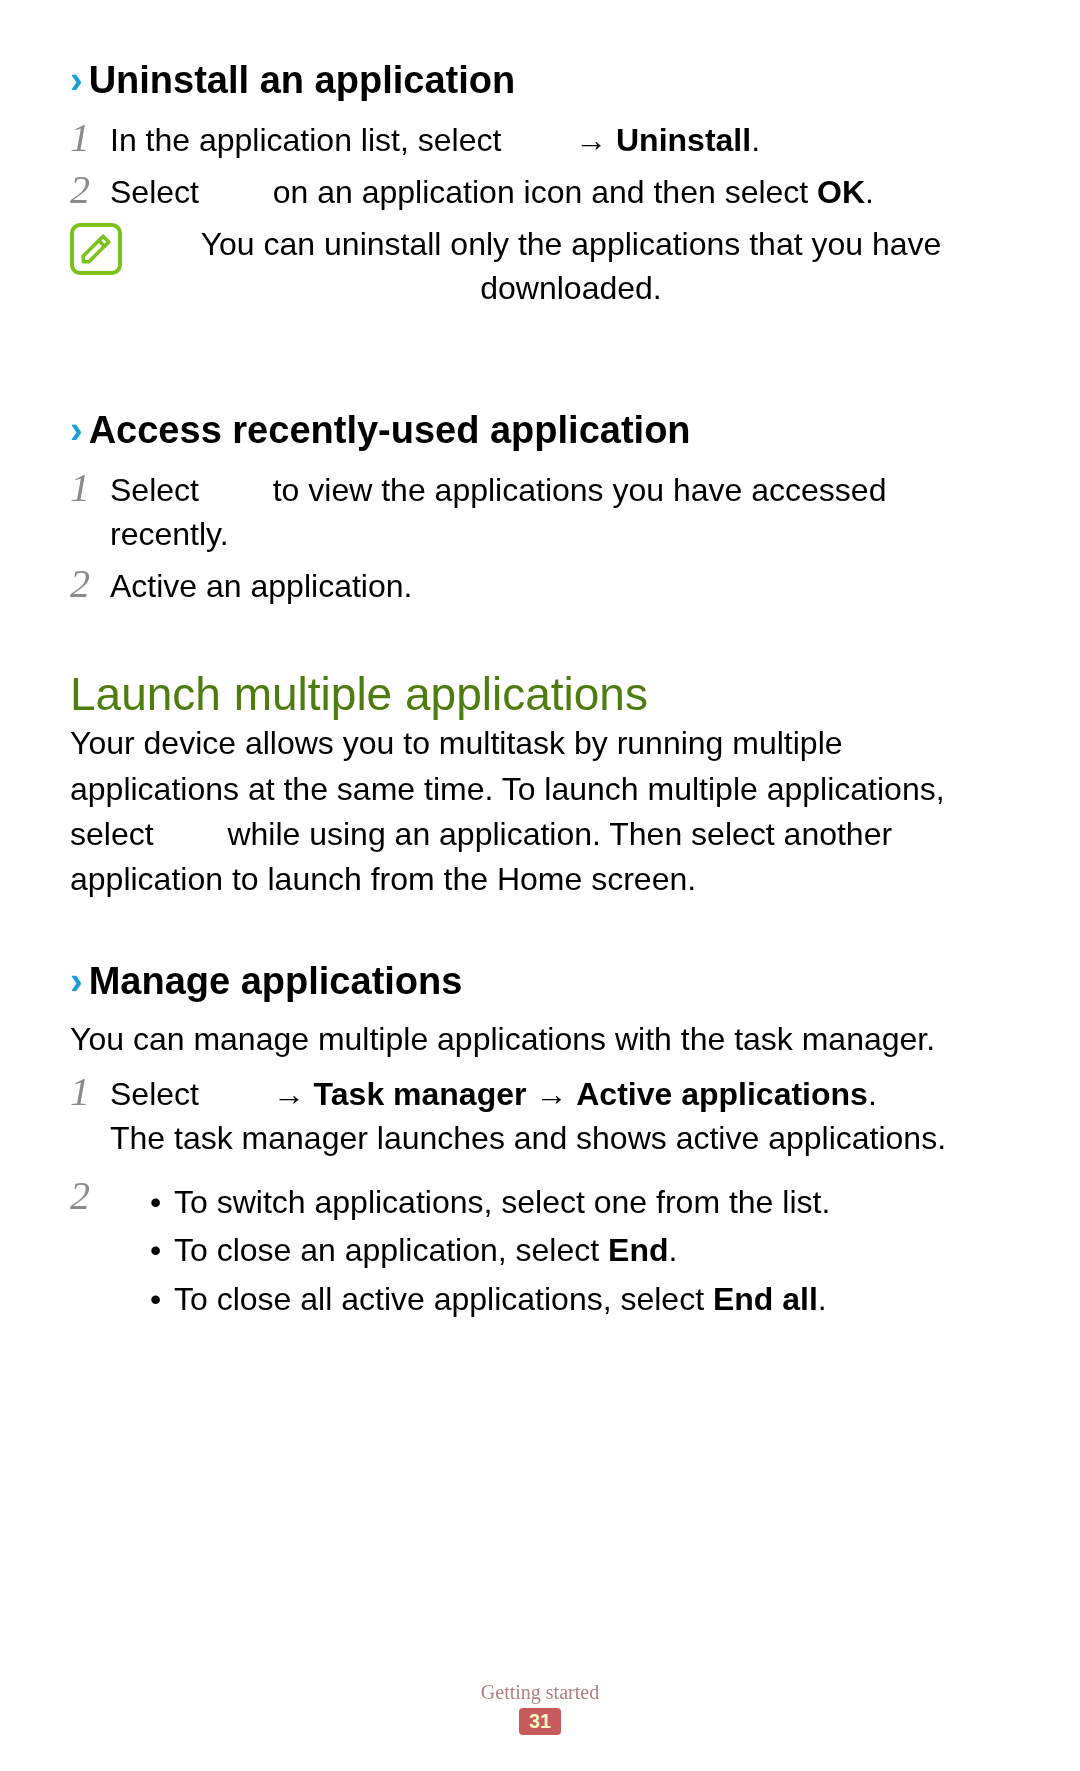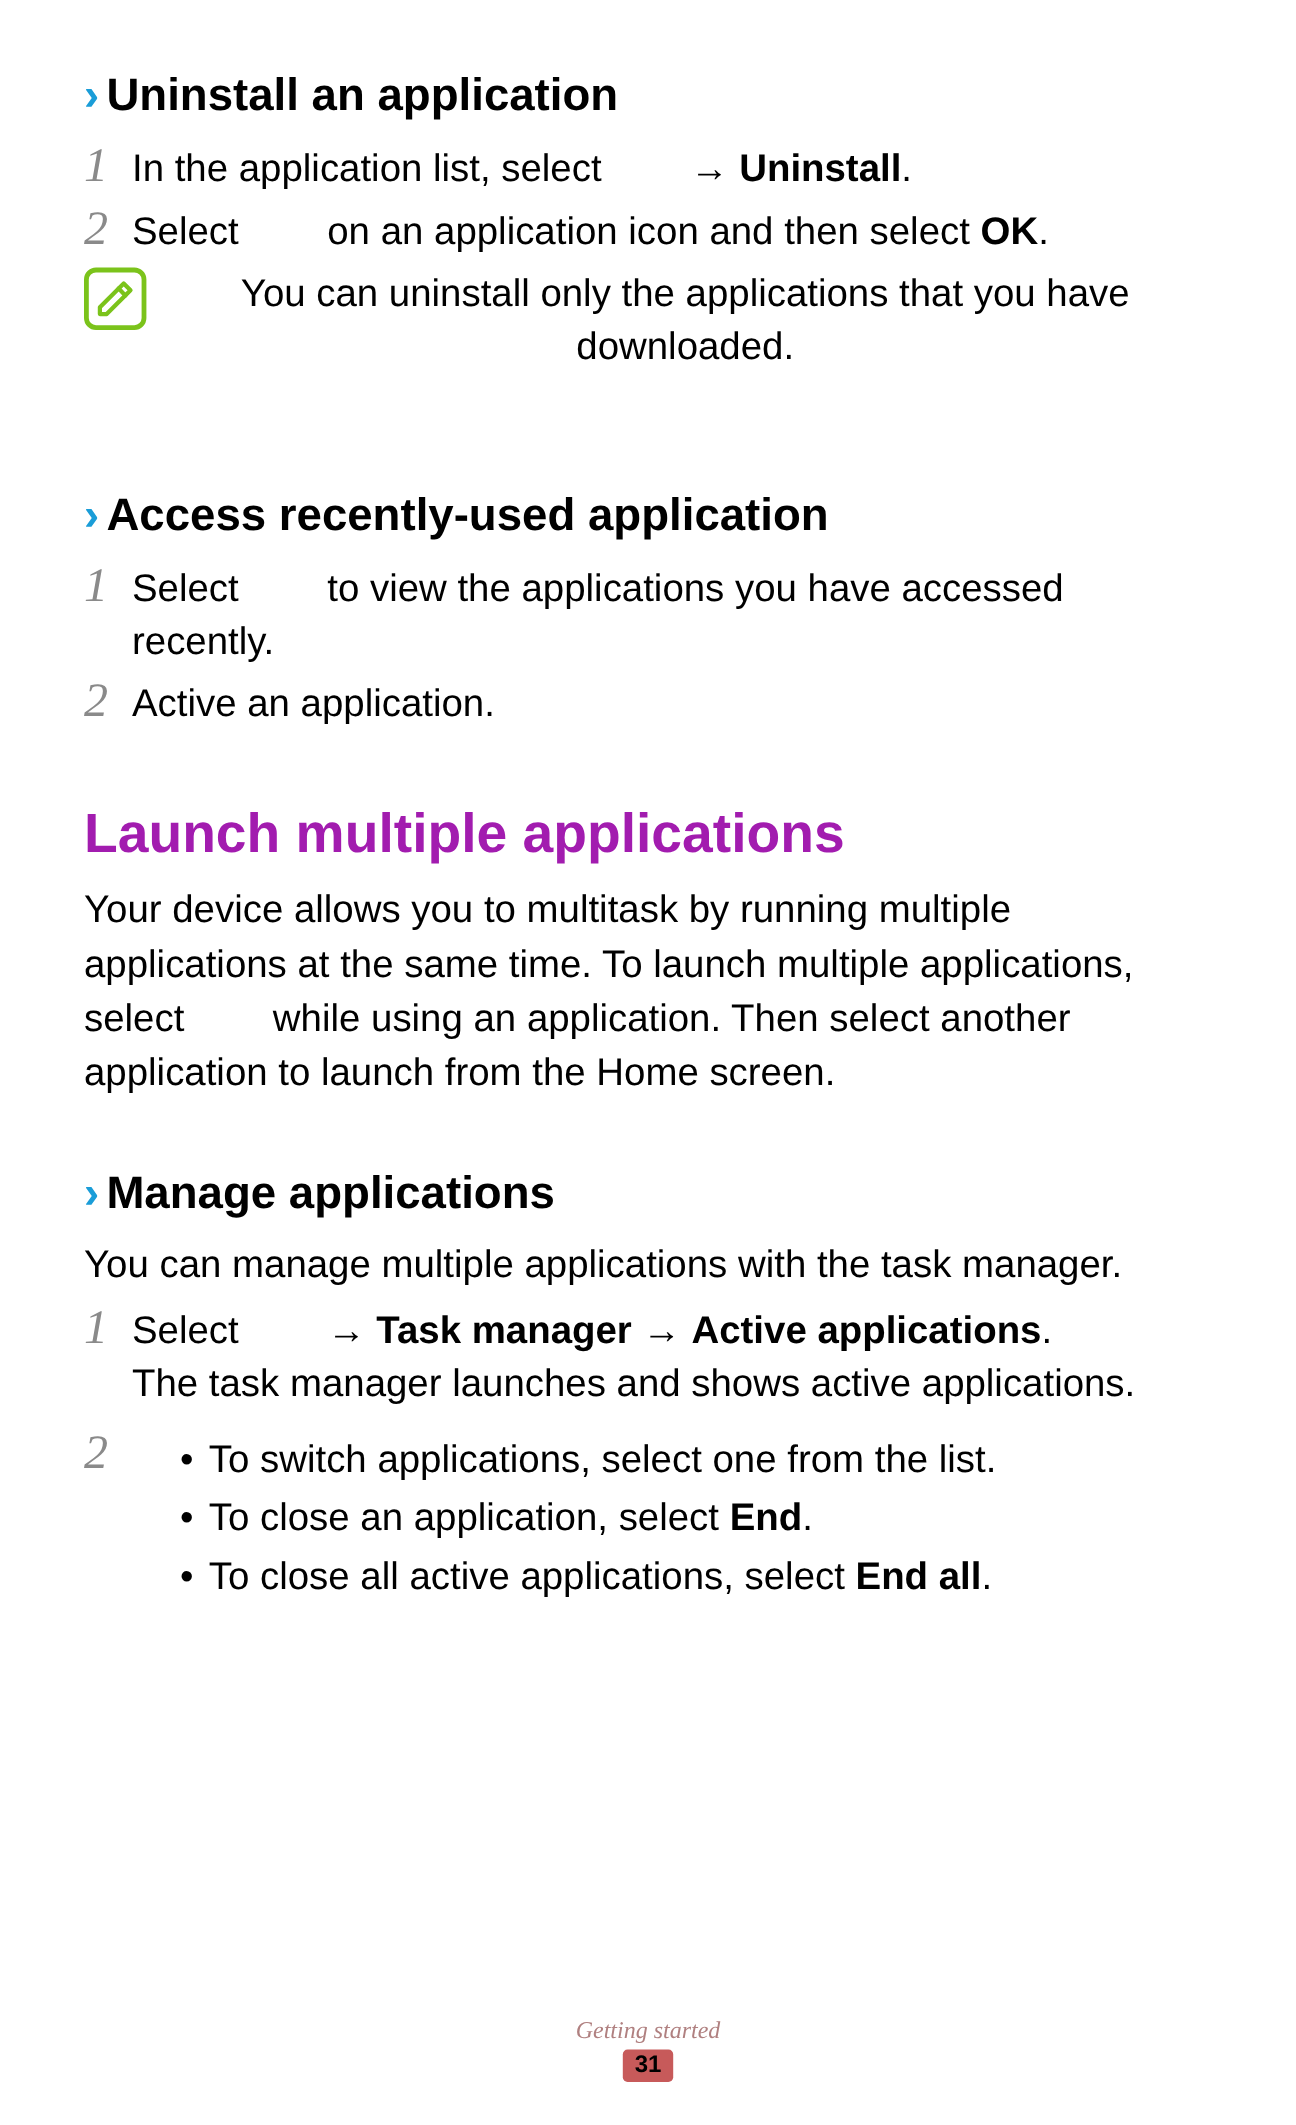--- a/index.html
+++ b/index.html
@@ -88,25 +88,25 @@
   }
   .note .body {
     font-size: 32px;
     line-height: 1.38;
     padding-top: 2px;
   }
   .section-gap {
     height: 60px;
   }
   .h1 {
-    color: #a21caf;
+    color: #4d7c0f;
     font-size: 46px;
-    font-weight: bold;
+    font-weight: normal;
     margin-top: 60px;
-    margin-bottom: 14px;
+    margin-bottom: 0;
     line-height: 1.15;
   }
   .para {
     font-size: 32px;
     line-height: 1.42;
     margin-bottom: 8px;
   }
   .para .gap {
     display: inline-block;
     width: 56px;
@@ -135,29 +135,28 @@
   }
   .footer {
     position: absolute;
     bottom: 36px;
     left: 0;
     width: 100%;
     text-align: center;
   }
   .footer .sec {
     font-family: Georgia, "Times New Roman", serif;
-    font-style: italic;
     color: #b08080;
     font-size: 20px;
     margin-bottom: 4px;
   }
   .footer .pnum {
     display: inline-block;
     background: #c75a5a;
-    color: #000000;
+    color: #fef9c3;
     font-size: 20px;
     font-weight: bold;
     padding: 2px 10px;
     border-radius: 4px;
     min-width: 36px;
   }
 </style>
 </head>
 <body>
 

